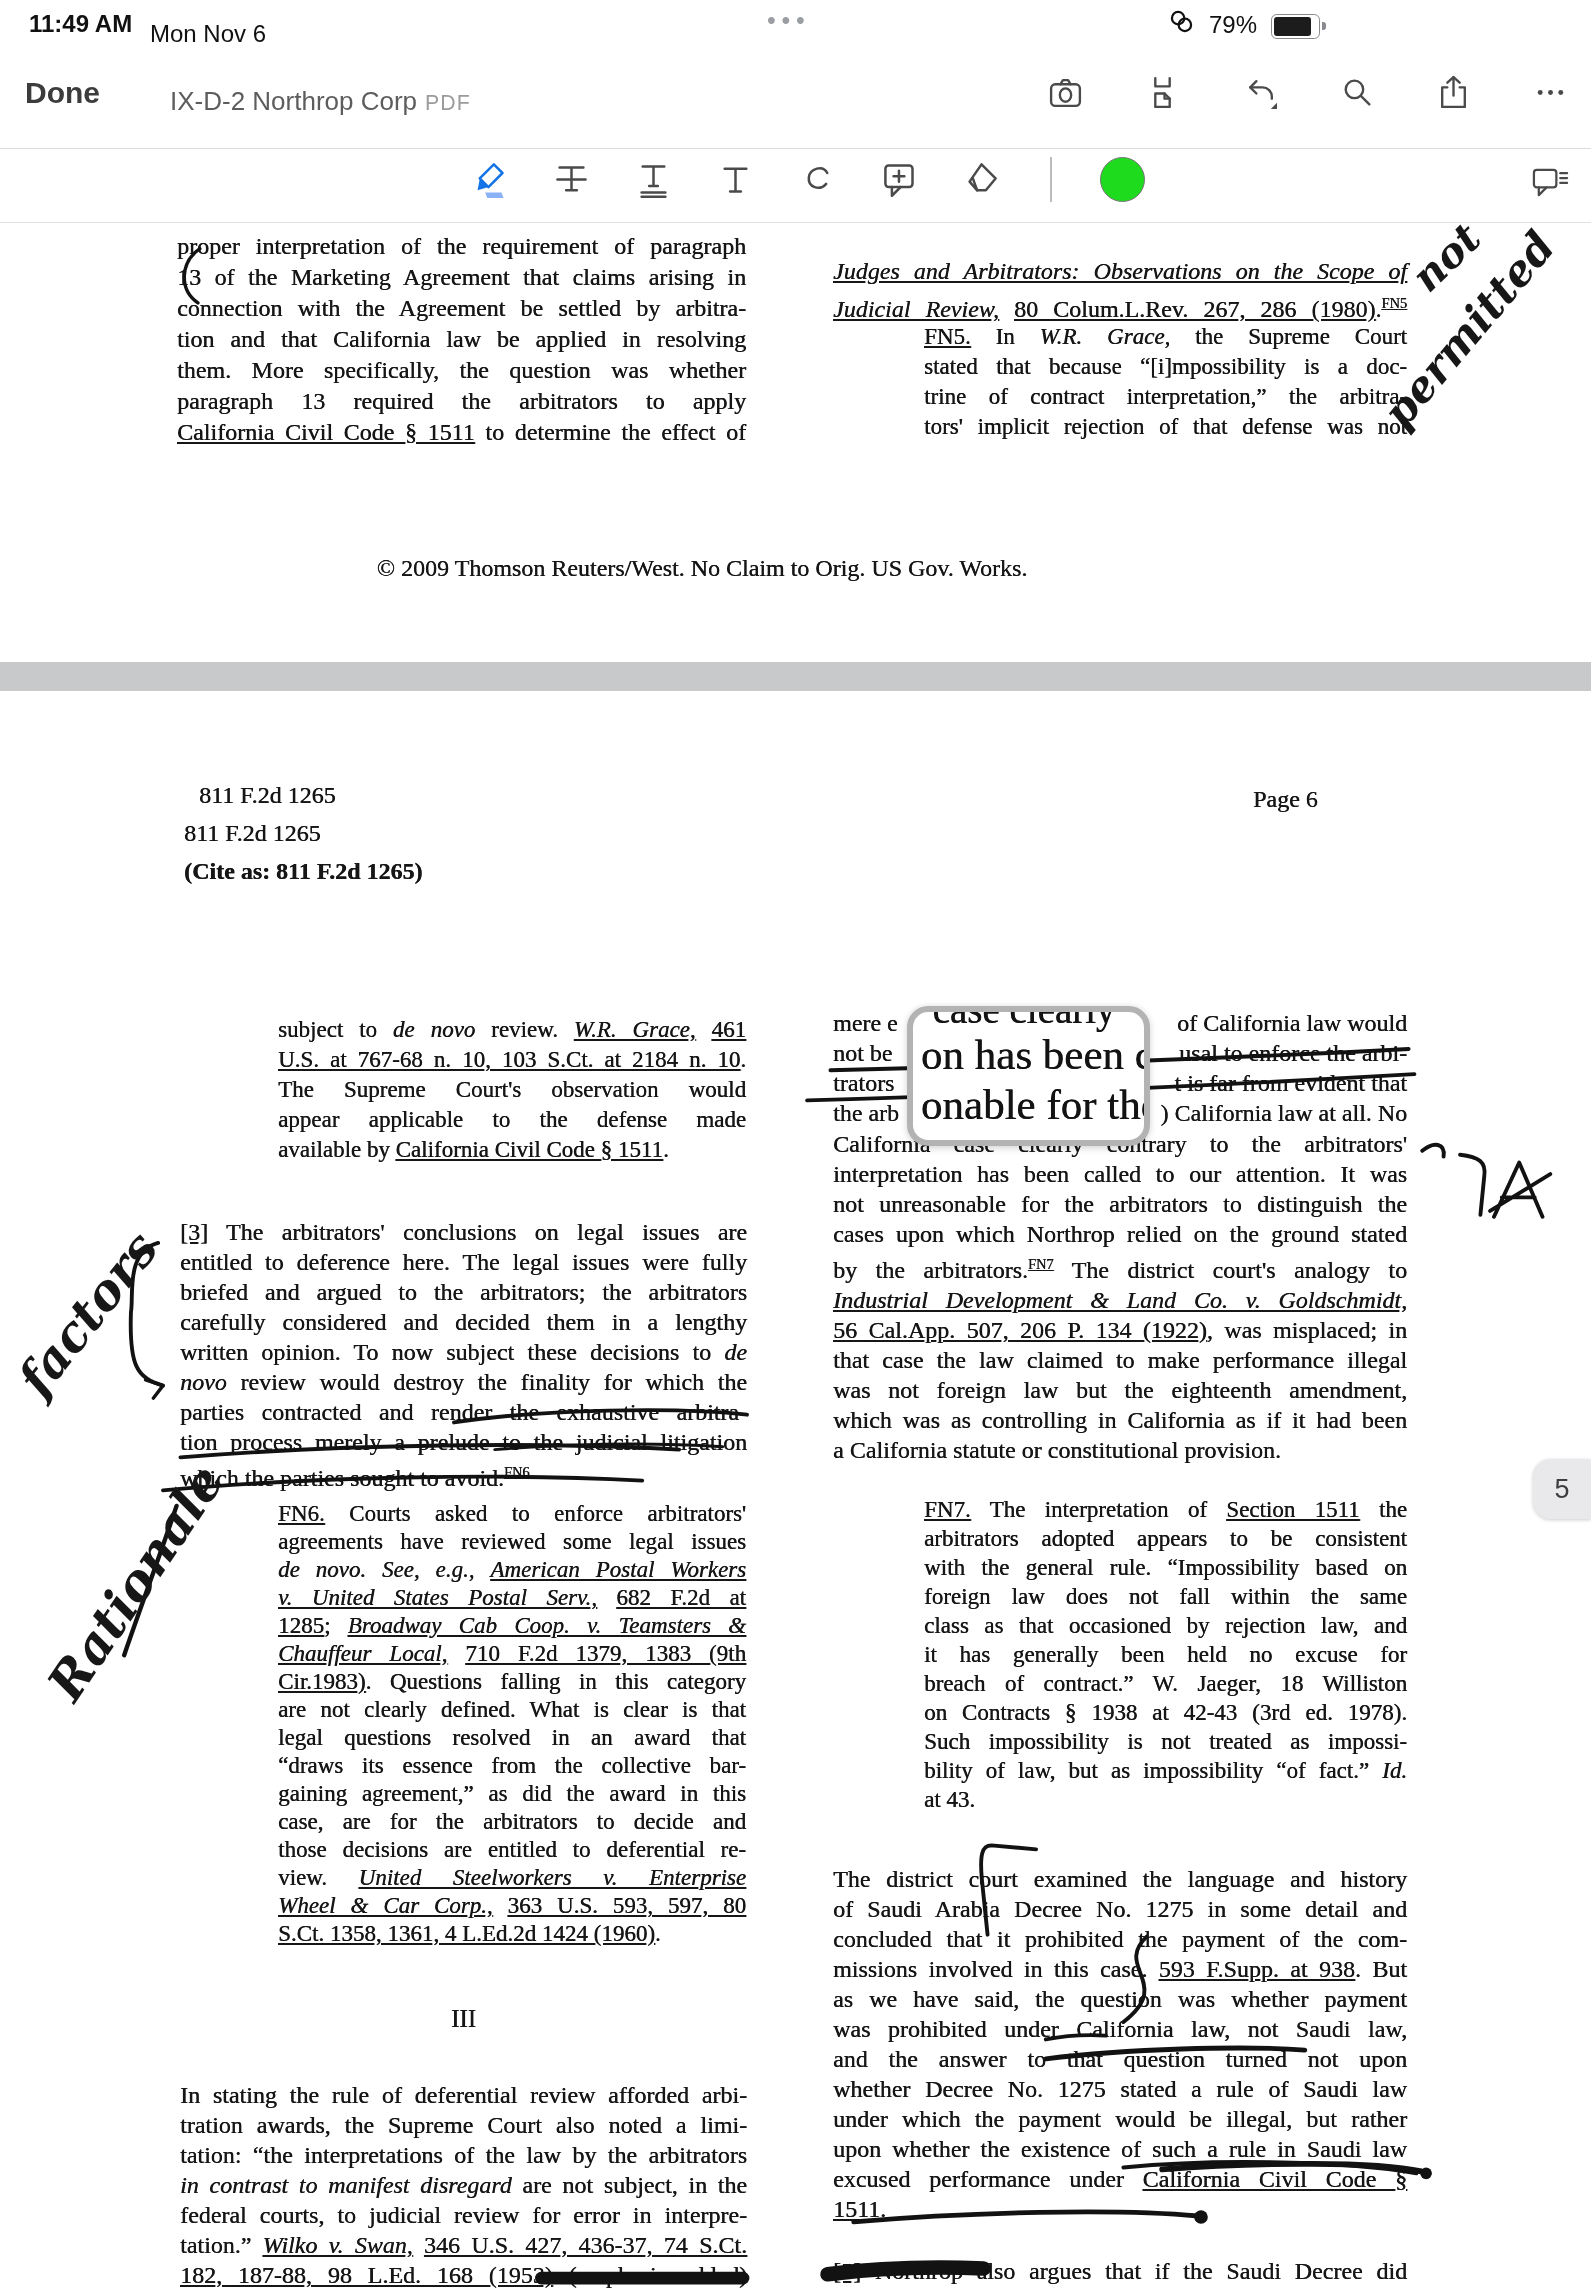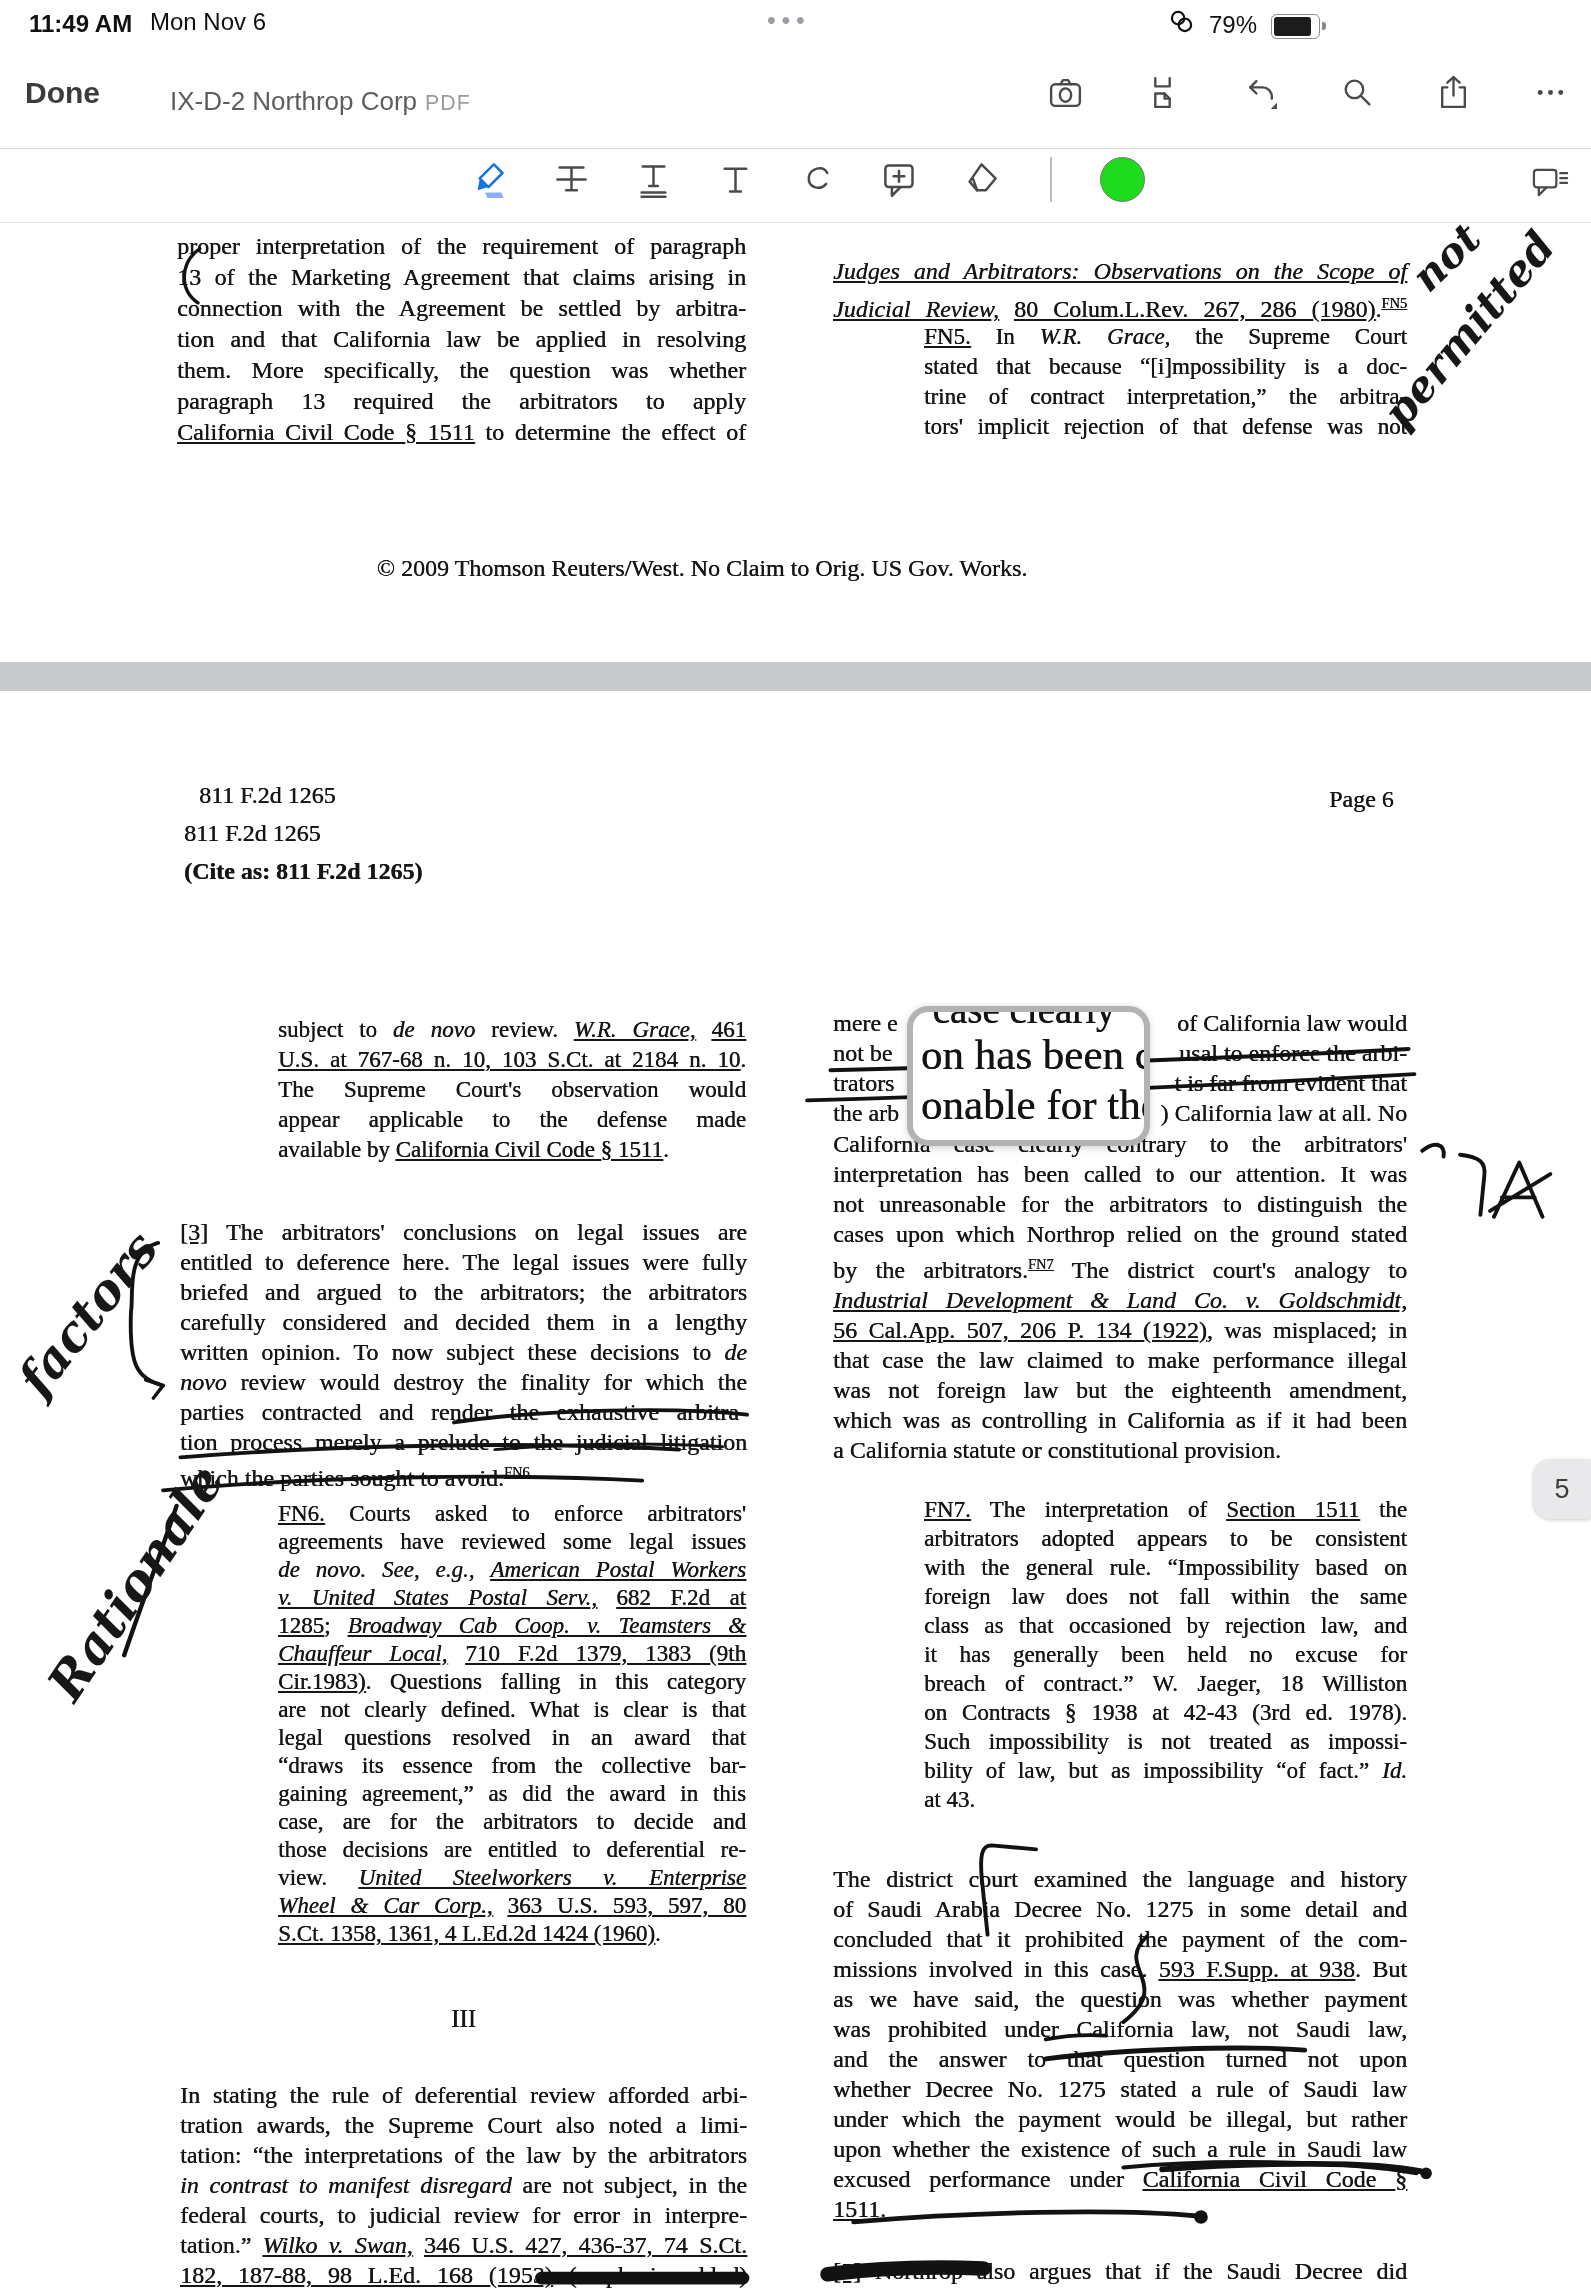--- a/index.html
+++ b/index.html
@@ -3,21 +3,21 @@
 <meta charset="utf-8">
 <style>
   html,body{margin:0;padding:0;background:#ffffff;}
   #screen{position:relative;width:1591px;height:2290px;background:#fff;overflow:hidden;
           font-family:"Liberation Sans","DejaVu Sans",sans-serif;color:#151515;}
   .abs{position:absolute;}
 
   
   .statusbar{position:absolute;left:0;top:0;width:1347px;height:47px;}
   .sb-time{position:absolute;left:29px;top:9.7px;font-size:24px;font-weight:700;color:#111;}
-  .sb-date{position:absolute;left:150px;top:8px;font-size:24px;font-weight:500;color:#111;}
+  .sb-date{position:absolute;left:150px;top:20px;font-size:24px;font-weight:500;color:#111;}
   .sb-dots{position:absolute;left:767px;top:5.8px;font-size:25px;letter-spacing:5.8px;color:#9a9da1;}
   .sb-right{position:absolute;right:27px;top:7.8px;display:flex;align-items:flex-end;gap:14px;}
   .sb-pct{font-size:24px;font-weight:500;color:#111;}
   .battery{position:relative;width:47px;height:23px;border:1.9px solid #8a8a8e;border-radius:5.8px;}
   .battery .fill{position:absolute;left:1.9px;top:1.9px;bottom:1.9px;width:79%;background:#1c1c1c;border-radius:2.9px;}
   .battery .tip{position:absolute;right:-6.8px;top:6.8px;width:3.9px;height:8.7px;background:#8a8a8e;border-radius:0 2.9px 2.9px 0;}
 
   
   .titlebar{position:absolute;left:0;top:47px;width:1591px;height:101px;border-bottom:1px solid #dcdcdc;}
   .done-btn{position:absolute;left:25px;top:29px;font-size:30px;font-weight:600;color:#3c3c3c;background:none;border:none;padding:0;}
@@ -44,21 +44,21 @@
   .page-gap{position:absolute;left:0;top:662px;width:1591px;height:29px;background:#c7c9cb;}
   .hairline-top{position:absolute;left:0;top:222px;width:1591px;height:1px;background:#e2e2e2;}
 
   .b-prevleft{left:177px;top:231px;width:569px;font-size:24px;line-height:31px;}
   .b-prevcite{left:833px;top:227px;width:574px;font-size:24px;line-height:32px;margin-top:28px;}
   .b-fn5{left:924px;top:322px;width:483px;font-size:23px;line-height:30px;}
   .b-copyright{left:0;top:555px;width:1404px;text-align:center;font-size:24px;}
   .b-rep1{left:199px;top:782px;font-size:24px;}
   .b-rep2{left:184px;top:820px;font-size:24px;}
   .b-cite{left:184px;top:858px;font-size:24px;font-weight:700;}
-  .b-page6{left:1329px;top:786px;font-size:24px;}
+  .b-page6{left:1253px;top:786px;font-size:24px;}
   .b-fncont{left:278px;top:1015px;width:468px;font-size:23px;line-height:30px;}
   .b-para3{left:180px;top:1217px;width:567px;font-size:24px;line-height:30px;}
   .b-fn6{left:278px;top:1500px;width:468px;font-size:23px;line-height:28px;}
   .b-head3{left:180px;top:2005px;width:567px;text-align:center;font-size:25px;}
   .b-closing{left:180px;top:2080px;width:567px;font-size:24px;line-height:30px;}
   .b-rfrag{left:833px;top:1008px;width:574px;font-size:24px;line-height:30px;}
   .b-rpara{left:833px;top:1129px;width:574px;font-size:24px;line-height:30px;}
   .b-fn7{left:924px;top:1495px;width:483px;font-size:23px;line-height:29px;}
   .b-district{left:833px;top:1864px;width:574px;font-size:24px;line-height:30px;}
   .b-lastline{left:833px;top:2256px;width:574px;font-size:24px;line-height:30px;}

